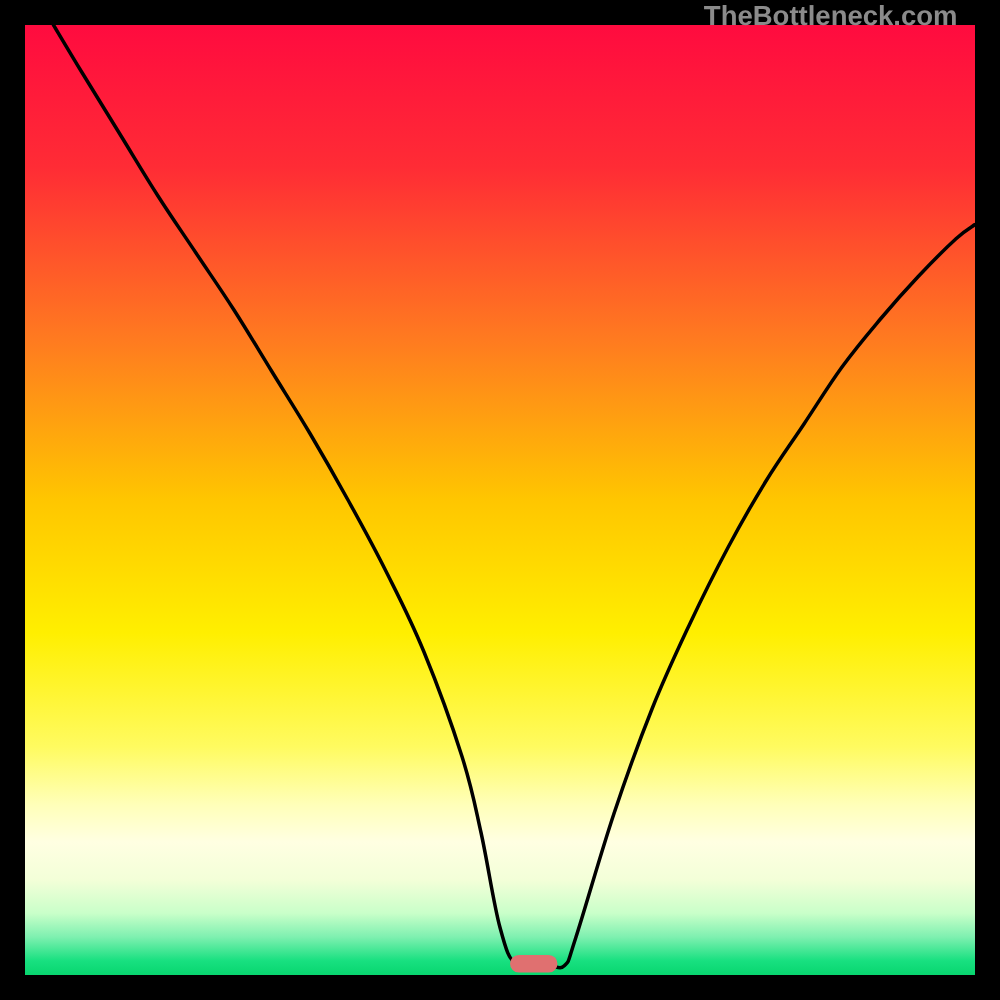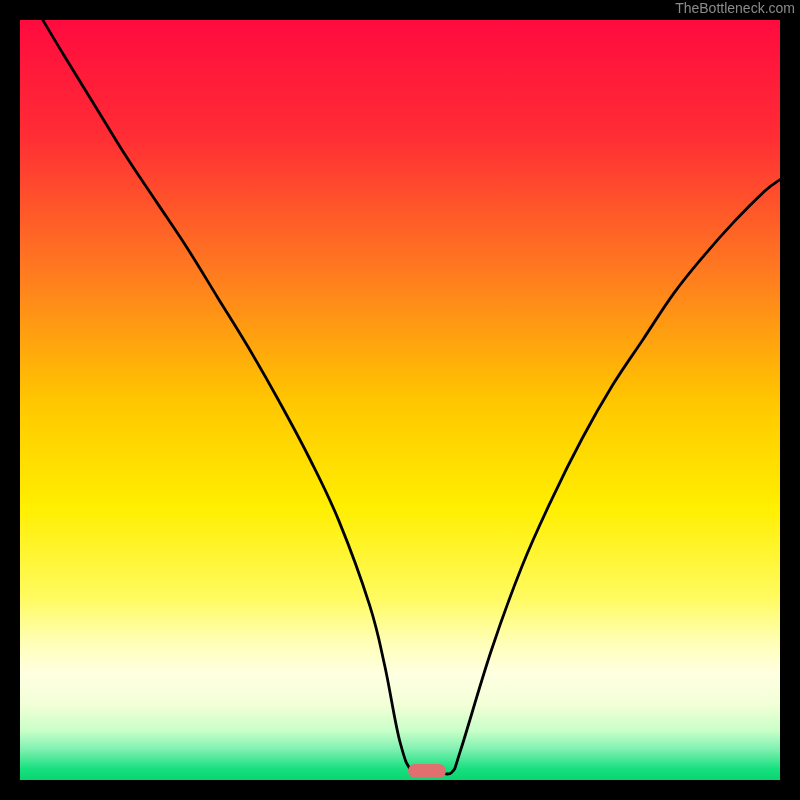--- a/index.html
+++ b/index.html
@@ -19,24 +19,24 @@
     position: absolute;
     left: 20px;
     top: 20px;
     width: 760px;
     height: 760px;
     overflow: hidden;
   }
   .watermark {
     position: absolute;
     top: 0px;
-    right: 5px;
+    right: 34px;
     font-family: Arial, Helvetica, sans-serif;
-    font-size: 14px;
-    font-weight: 400;
+    font-size: 22px;
+    font-weight: 700;
     color: #8b8b8b;
     z-index: 5;
     letter-spacing: 0px;
   }
   svg { display: block; }
   .marker {
     position: absolute;
     height: 14px;
     width: 38px;
     border-radius: 10px;

